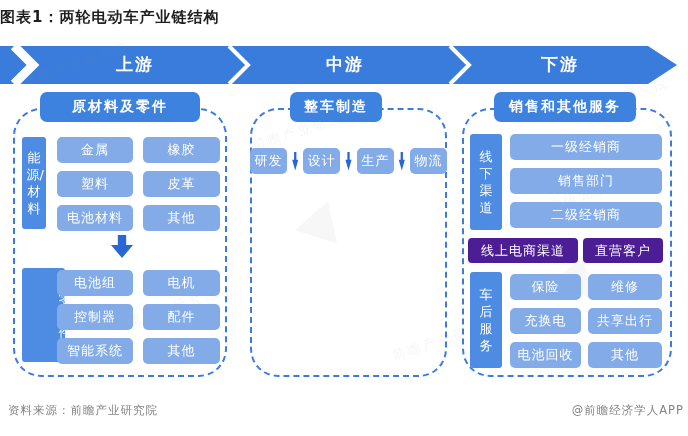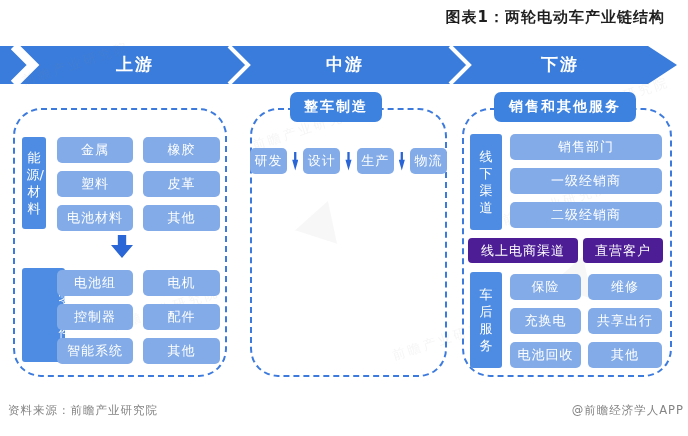--- a/index.html
+++ b/index.html
@@ -2,21 +2,21 @@
 <html><head>
 <meta charset="utf-8">
 <style>
   * { margin:0; padding:0; box-sizing:border-box; }
   body { background:#ffffff; font-family:"DejaVu Sans", sans-serif; }
   .canvas {
     position:relative; width:688px; height:436px; background:#ffffff;
     overflow:hidden; font-family:"DejaVu Sans", sans-serif;
   }
   .page-title {
-    position:absolute; top:8px; left:0; width:665px; text-align:right;
+    position:absolute; top:8px; left:0; width:665px; text-align:left;
     font-size:15px; font-weight:bold; color:#1f1f1f; letter-spacing:1px;
   }
   
   .banner { position:absolute; left:0; top:45px; width:688px; height:40px; }
   .banner-label {
     position:absolute; top:53px; width:90px; text-align:center;
     font-size:17px; font-weight:bold; color:#ffffff; letter-spacing:2px; z-index:3;
   }
   .bl-0 { left:90px;text-align:center; }  .bl-1 { left:300px; }  .bl-2 { left:515px; }
   
@@ -127,20 +127,21 @@
     </svg>
   </div>
   <span class="banner-label bl-0">上游</span>
   <span class="banner-label bl-1">中游</span>
   <span class="banner-label bl-2">下游</span>
 
   <div class="col col-left"></div>
   <div class="col col-mid"></div>
   <div class="col col-right"></div>
 
+  <div class="box-header bh-left">原材料及零件</div>
   <div class="box-header bh-mid">整车制造</div>
   <div class="box-header bh-right">销售和其他服务</div>
 
   <div class="side-label sl-energy">
     <span class="vtext">能源/材料</span>
   </div>
   <div class="grid2 g-up1">
     <div class="box-light">金属</div>
     <div class="box-light">橡胶</div>
     <div class="box-light">塑料</div>
@@ -170,22 +171,22 @@
     <div class="down-arrow"></div>
     <div class="box-light">生产</div>
     <div class="down-arrow"></div>
     <div class="box-light">物流</div>
   </div>
 
   <div class="side-label sl-offline">
     <span class="vtext">线下渠道</span>
   </div>
   <div class="list1">
+    <div class="box-light">一级经销商</div>
     <div class="box-light">销售部门</div>
-    <div class="box-light">一级经销商</div>
     <div class="box-light">二级经销商</div>
   </div>
 
   <div class="box-mid-blue online-row or-1">线上电商渠道</div>
   <div class="box-mid-blue online-row or-2">直营客户</div>
 
   <div class="side-label sl-after">
     <span class="vtext">车后服务</span>
   </div>
   <div class="grid2 g-down2">

